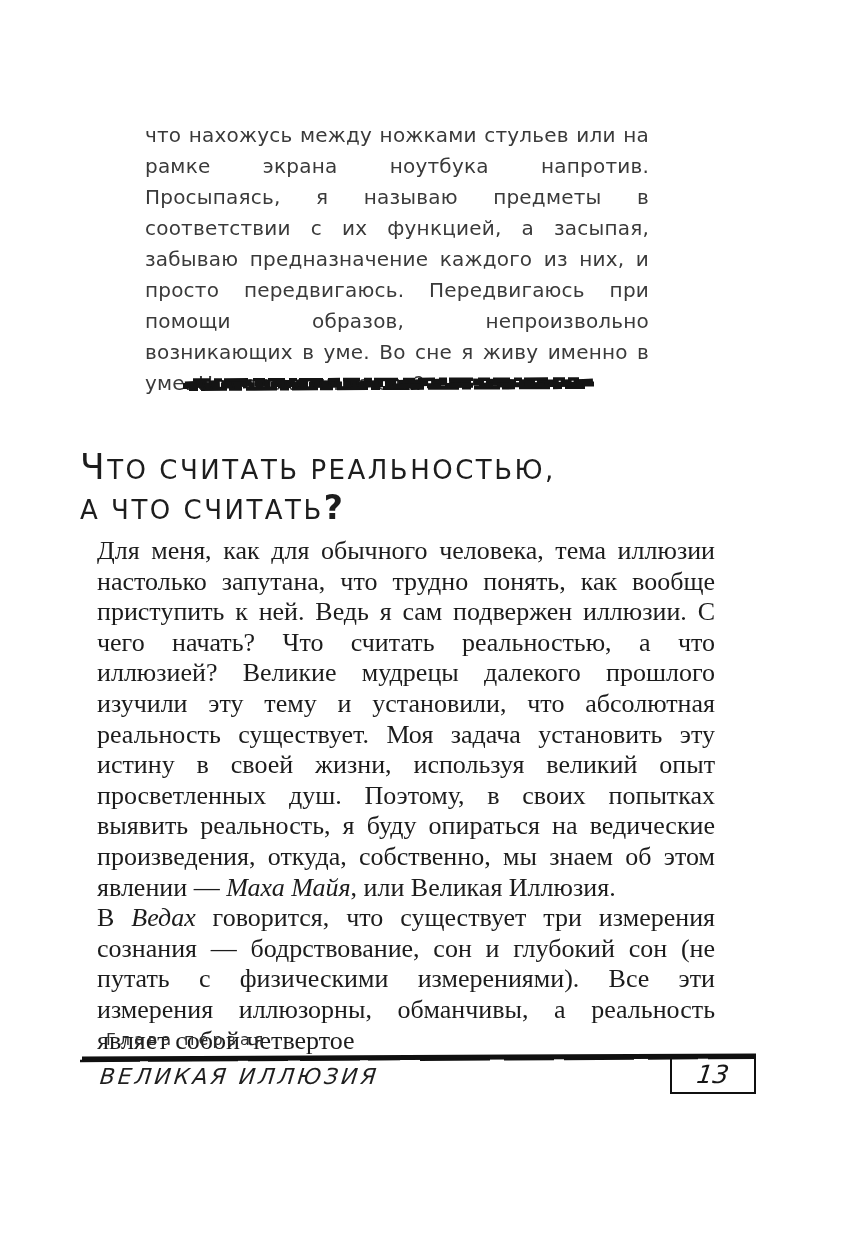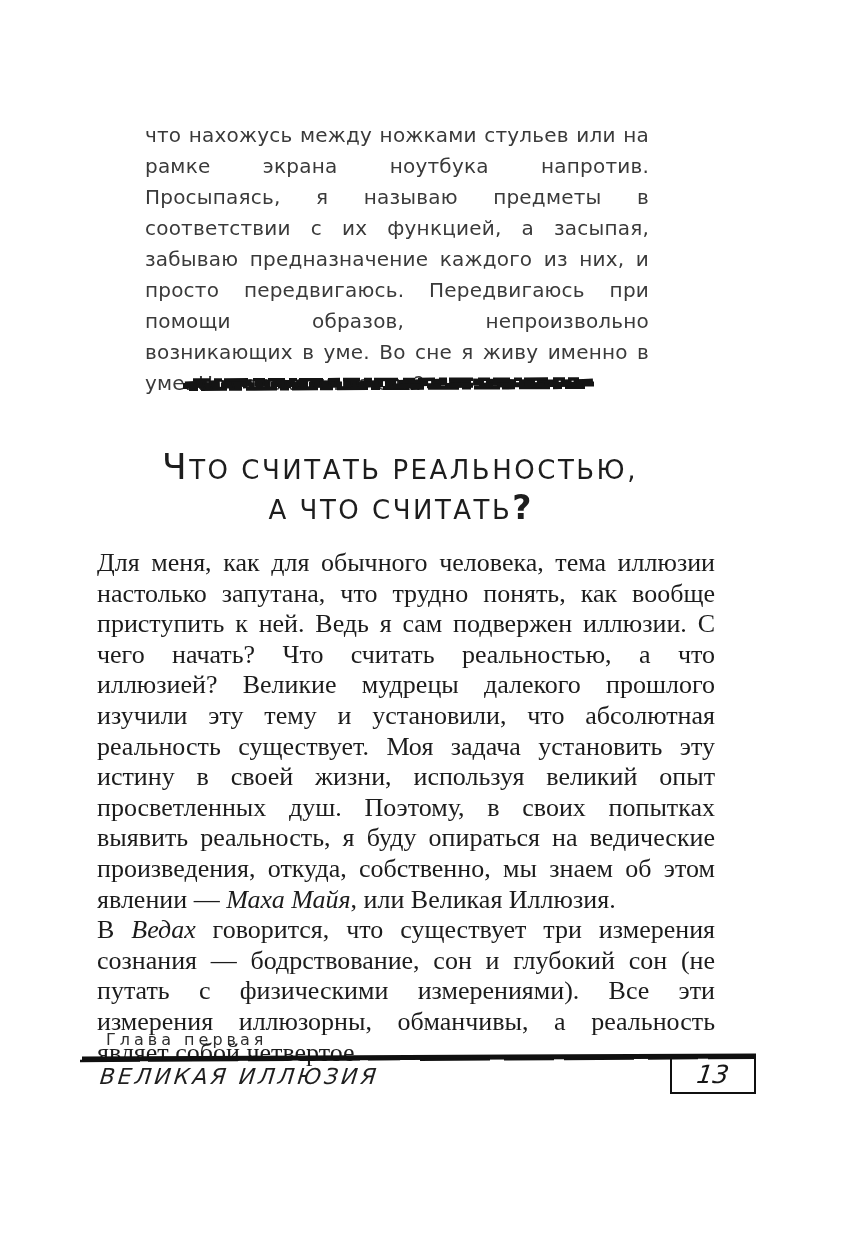--- a/index.html
+++ b/index.html
@@ -22,38 +22,38 @@
   }
 
   
   .divider{
     position:absolute;left:183px;top:374px;width:412px;height:22px;
   }
 
   
   .heading{
     position:absolute;left:80px;top:448px;width:640px;
-    text-align:center;
+    text-align:left;
     font-family:"DejaVu Sans", sans-serif;
     font-size:26px;line-height:38px;
     letter-spacing:2.5px;
     color:#1d1d1d;
   }
   .heading .h-line1::first-letter{
     font-size:36px;
   }
   .heading .qmark{
     font-size:33px;
     font-weight:bold;
     letter-spacing:0;
   }
 
   
   .body-text{
-    position:absolute;left:97px;top:548px;width:618px;
+    position:absolute;left:97px;top:536px;width:618px;
     font-family:"Liberation Serif", serif;
     font-size:26px;line-height:30.6px;
     color:#1c1c1c;
     text-align:justify;
     hyphens:auto;
   }
   .body-text p{margin:0;}
   .body-text p + p{}
   .it{font-style:italic;}
 

